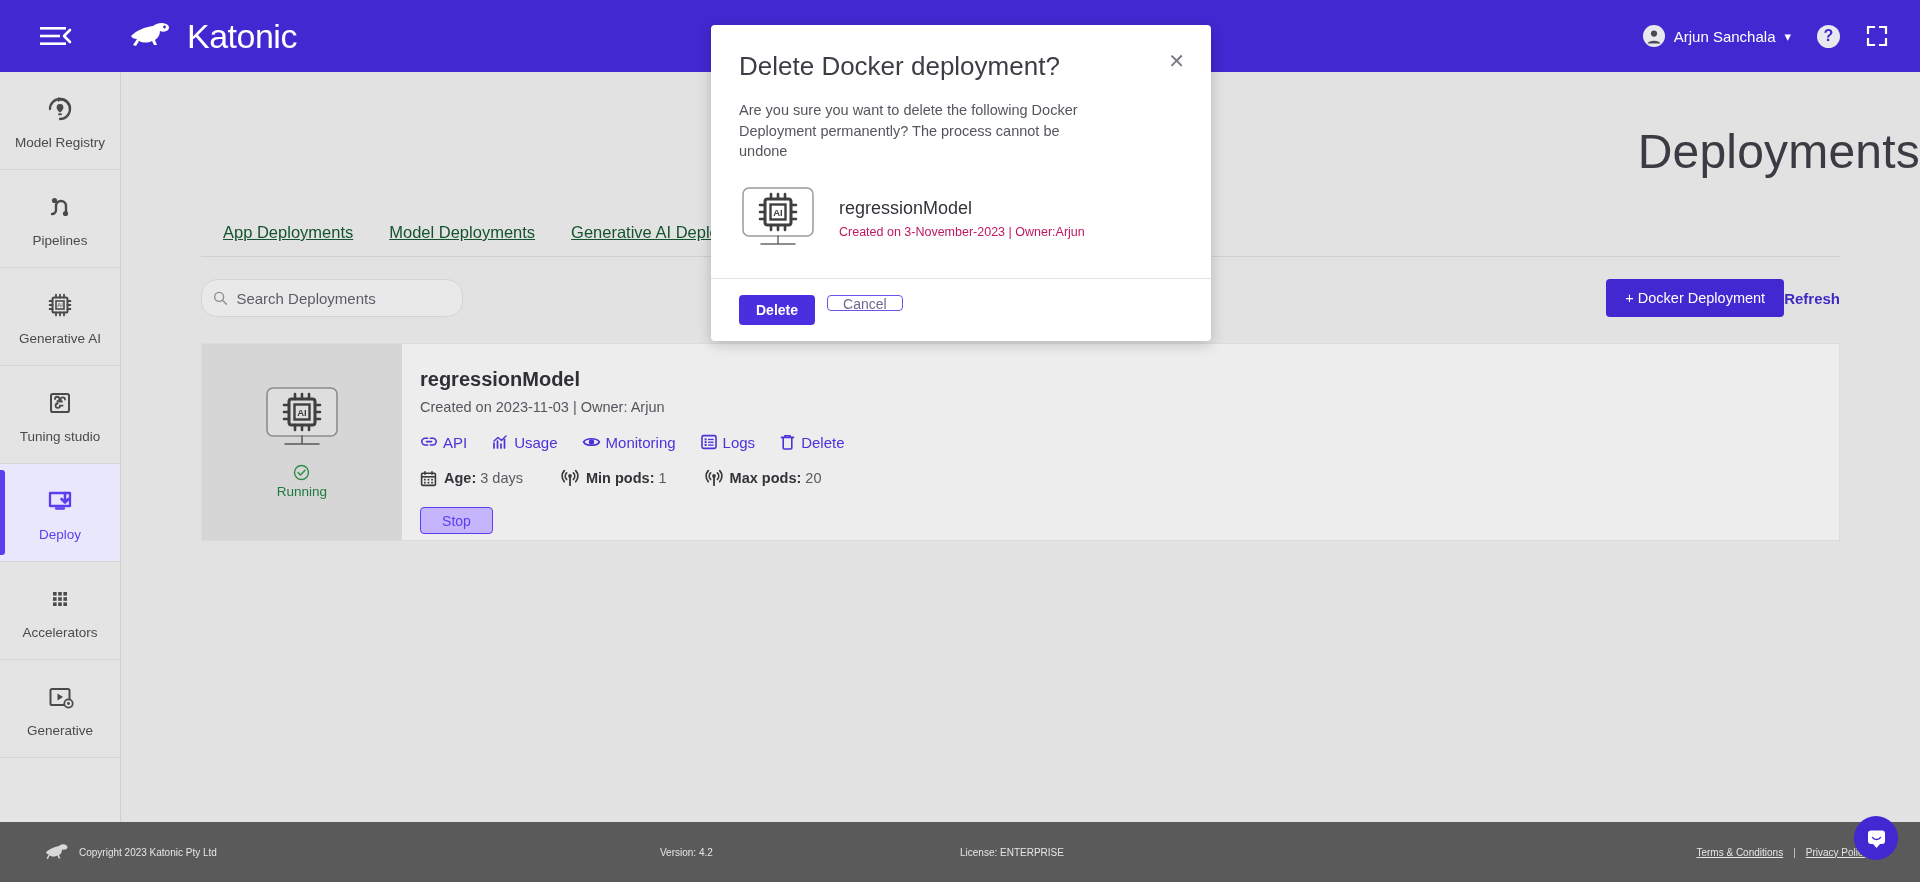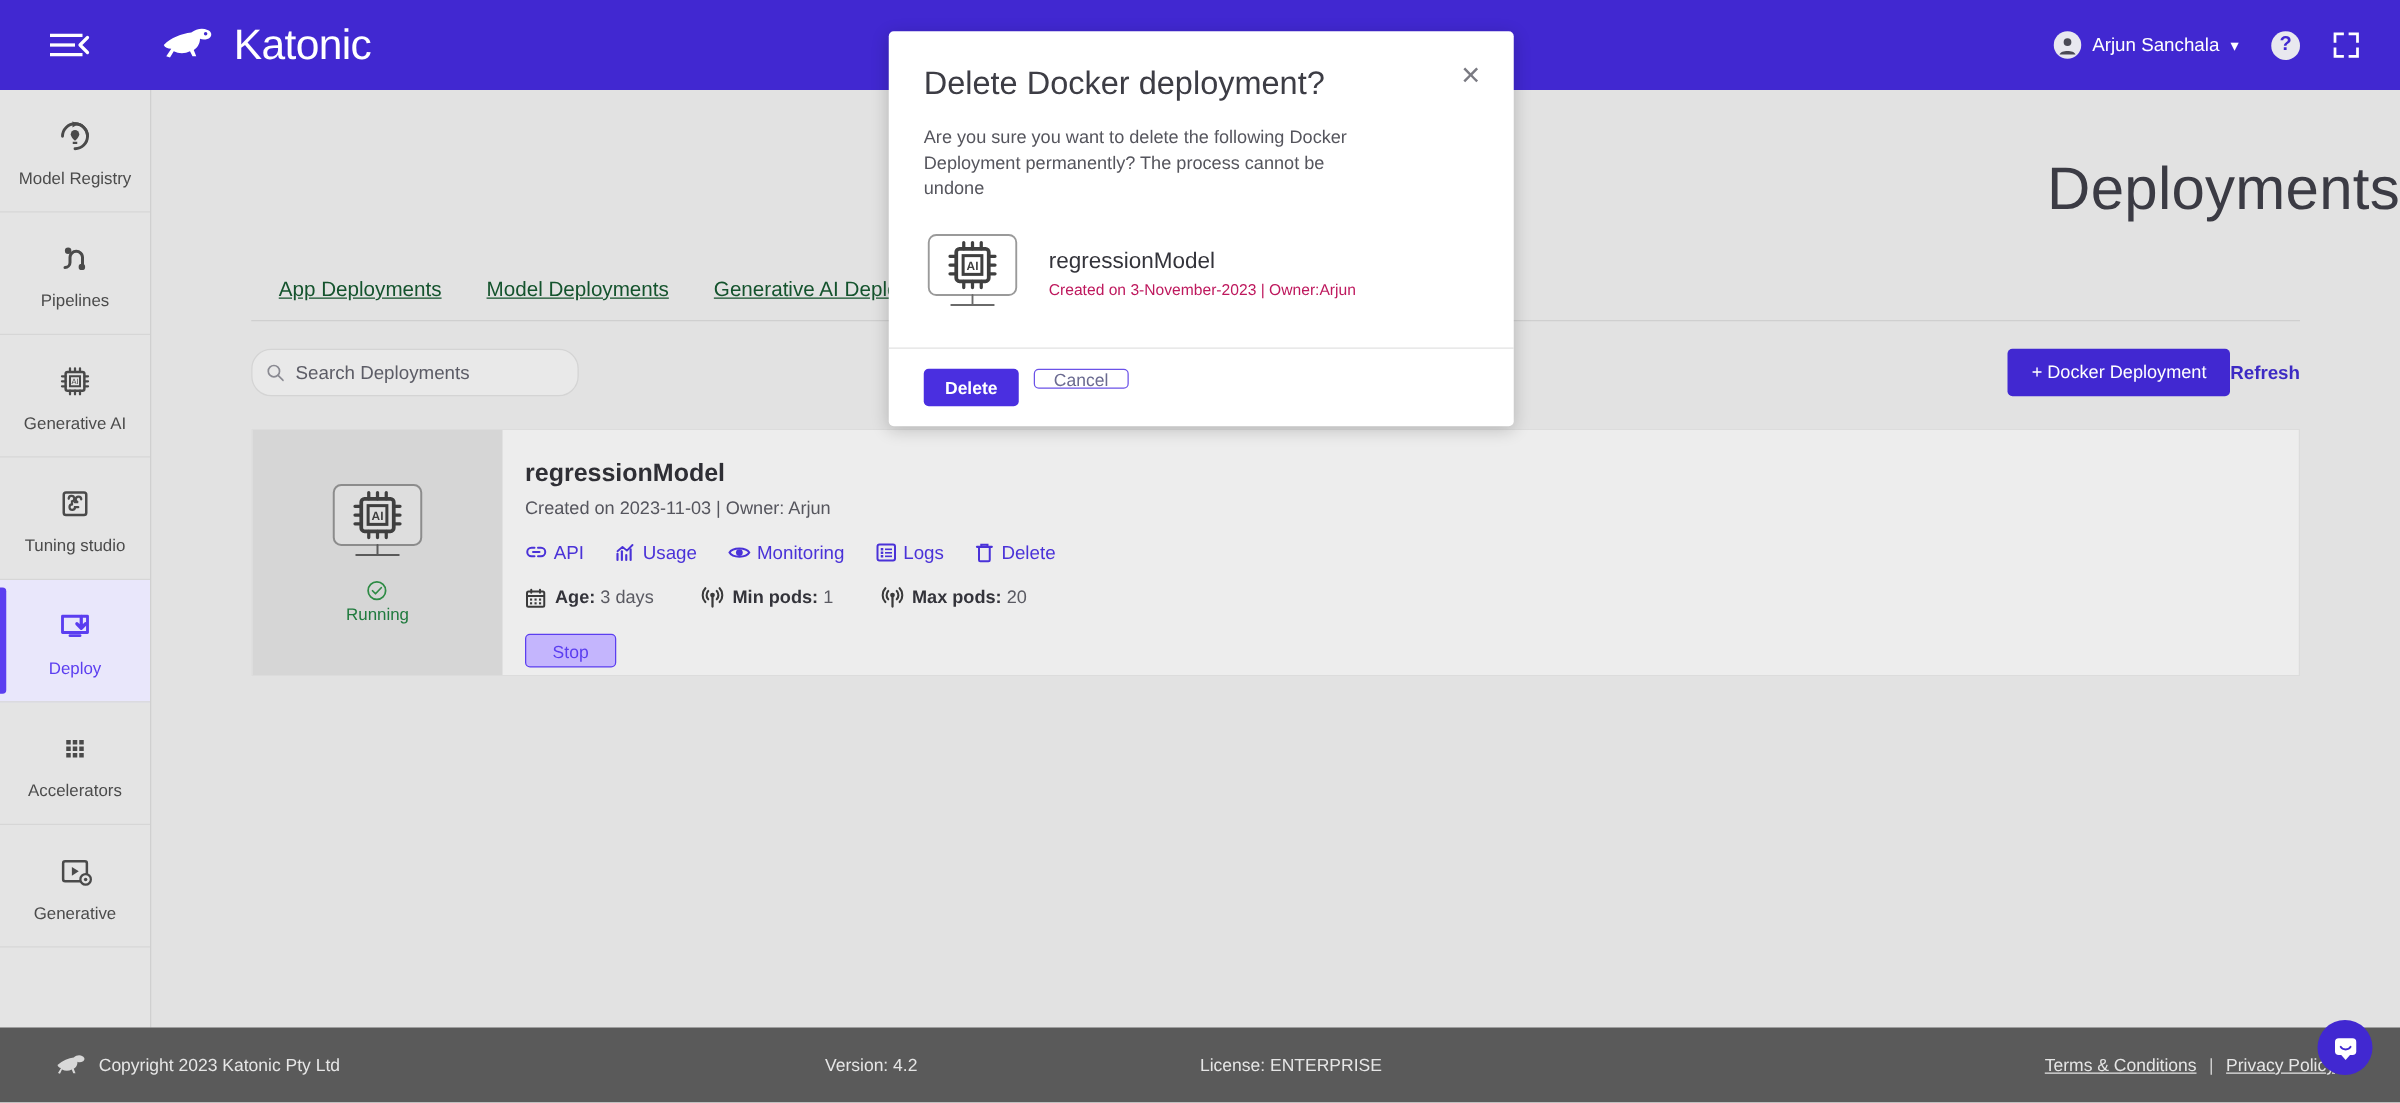--- a/index.html
+++ b/index.html
@@ -120,21 +120,21 @@
   .btn-stop {
     margin-top: 20px; width: 73px; height: 27px; border: 1px solid #5b3ef0;
     background: #c4b5fd; color: #5b3ef0; border-radius: 4px; font-size: 14px;
     cursor: pointer; font-family: "Liberation Sans", sans-serif;
   }
 
   
   .footer {
     position: absolute; left: 0; bottom: 0; width: 1920px; height: 60px;
     background: #5a5a5a; color: #e6e6e6; display: flex; align-items: center;
-    font-size: 14px; z-index: 25;
+    font-size: 10px; z-index: 25;
   }
   .f-copy { display: flex; align-items: center; gap: 9px; margin-left: 44px; }
   .f-version { position: absolute; left: 660px; }
   .f-license { position: absolute; left: 960px; }
   .f-links { margin-left: auto; margin-right: 52px; display: flex; align-items: center; gap: 10px; }
   .f-links a { color: #e6e6e6; text-decoration: underline; cursor: pointer; }
   .f-sep { color: #cfcfcf; }
 
   .chat-bubble {
     position: absolute; right: 22px; bottom: 22px; width: 44px; height: 44px;

